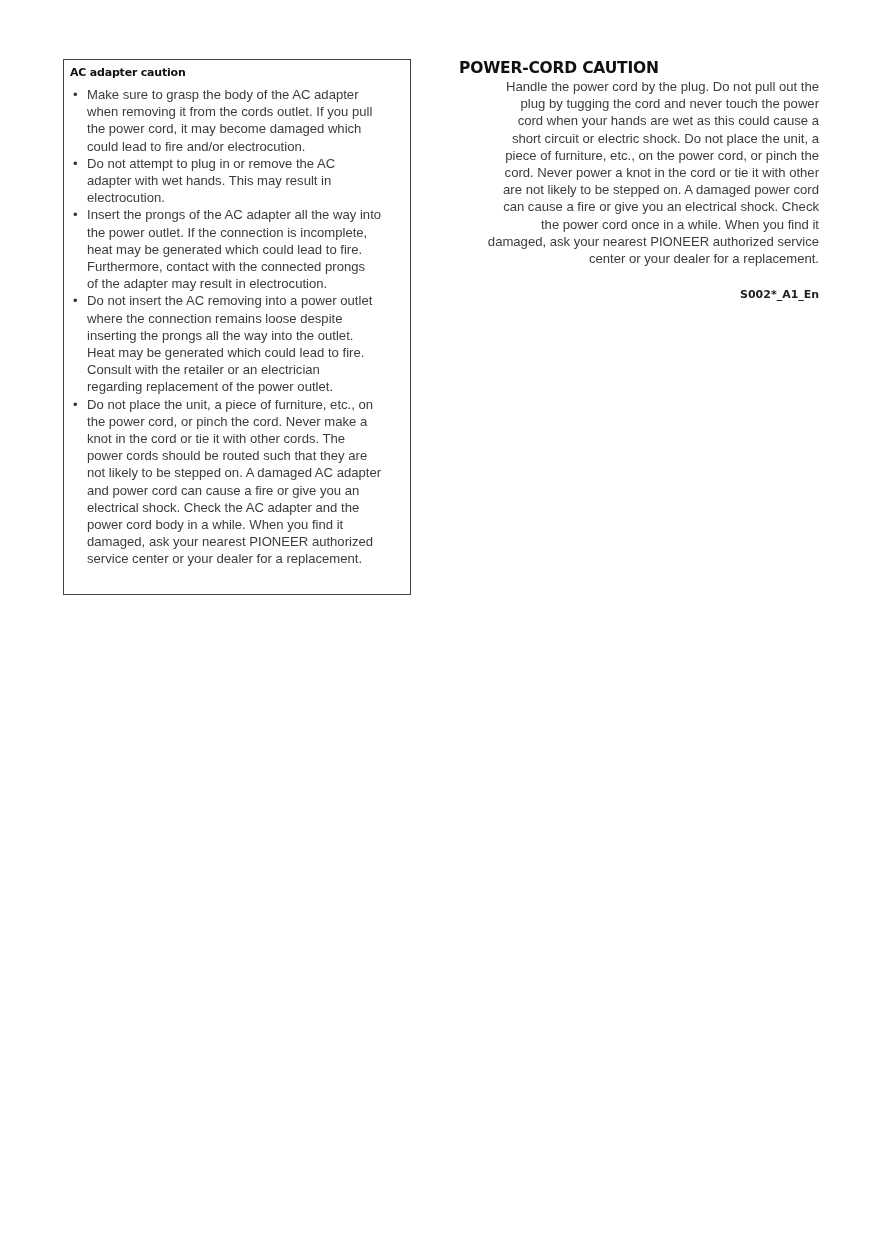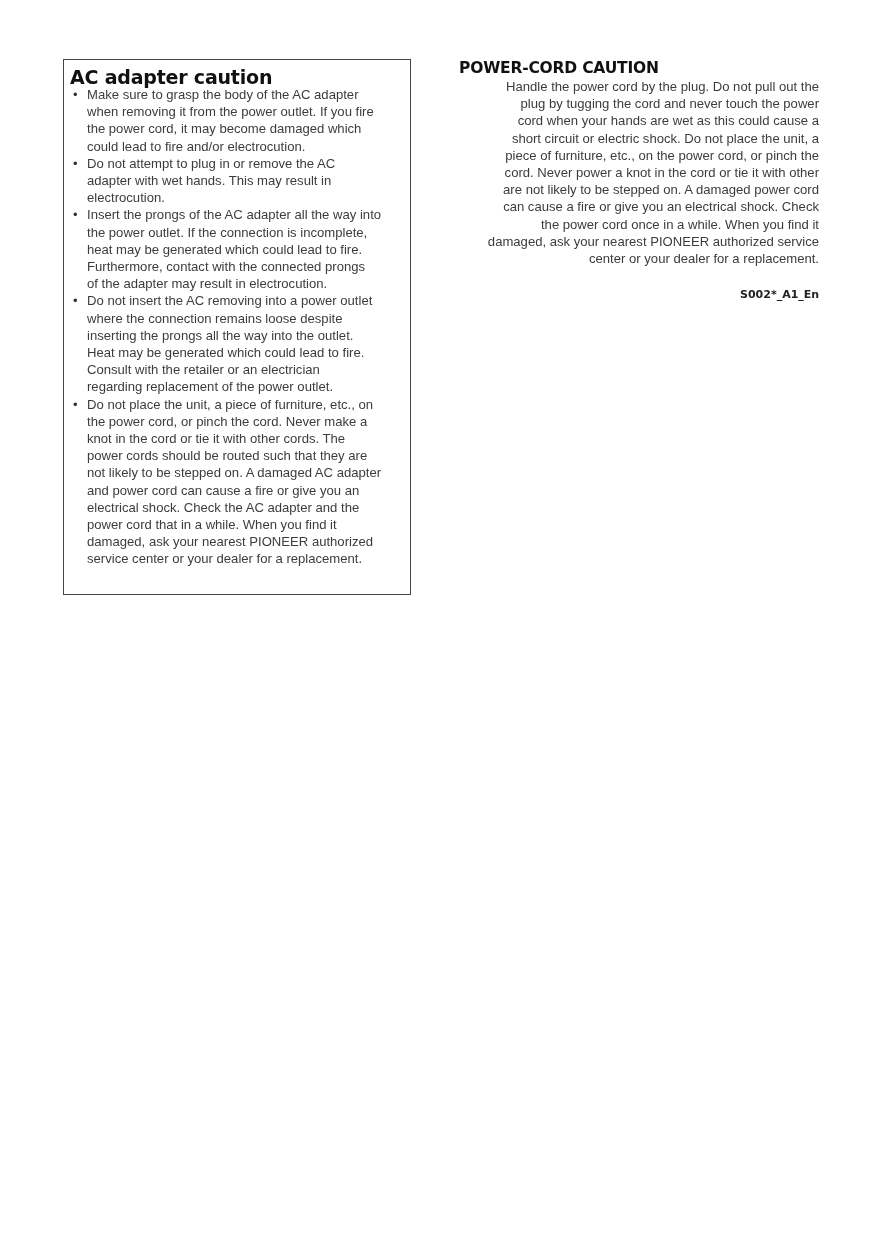--- a/index.html
+++ b/index.html
@@ -1,42 +1,42 @@
 <!DOCTYPE html>
 <html><head>
 <meta charset="utf-8">
 <style>
   html, body { margin: 0; padding: 0; background: #ffffff; }
   body { width: 873px; height: 1240px; position: relative; overflow: hidden;
          font-family: "Liberation Sans", "DejaVu Sans", sans-serif; color: #3a3a3a; }
   .box { position: absolute; left: 63px; top: 59px; width: 348px; height: 536px;
          border: 1px solid #444; box-sizing: border-box; }
   .box-title { position: absolute; left: 6px; top: 6px; font-family: "DejaVu Sans", sans-serif;
-               font-weight: bold; font-size: 19px; color: #111; letter-spacing: -0.2px; }
+               font-weight: bold; font-size: 11px; color: #111; letter-spacing: -0.2px; }
   .bullets { position: absolute; left: 6px; top: 26px; width: 340px; margin: 0; padding: 0; list-style: none; }
   .bullet { position: relative; padding-left: 17px; }
   .bullet .dot { position: absolute; left: 3px; top: 0; font-size: 13px; line-height: 17.2px; color: #333; }
   .line { display: block; font-size: 13.1px; line-height: 17.2px; white-space: nowrap; color: #3c3c3c; }
   .right { position: absolute; left: 459px; top: 59px; width: 360px; }
   .right-title { font-family: "DejaVu Sans", sans-serif; font-weight: bold; font-size: 15.5px; color: #111;
                  line-height: 18px; letter-spacing: -0.2px; }
   .para { margin-top: 1px; text-align: right; }
   .code { position: absolute; left: 740px; top: 288px; width: 72px; text-align: right;
           font-family: "DejaVu Sans", sans-serif; font-weight: bold; font-size: 11px; color: #222; }
 </style>
 </head>
 <body>
 
 <div class="box">
   <div class="box-title">AC adapter caution</div>
   <ul class="bullets">
     <li class="bullet">
       <span class="dot">•</span>
       <span class="line">Make sure to grasp the body of the AC adapter</span>
-      <span class="line">when removing it from the power outlet. If you fire</span>
+      <span class="line">when removing it from the cords outlet. If you pull</span>
       <span class="line">the power cord, it may become damaged which</span>
       <span class="line">could lead to fire and/or electrocution.</span>
     </li>
     <li class="bullet">
       <span class="dot">•</span>
       <span class="line">Do not attempt to plug in or remove the AC</span>
       <span class="line">adapter with wet hands. This may result in</span>
       <span class="line">electrocution.</span>
     </li>
     <li class="bullet">
@@ -58,21 +58,21 @@
     </li>
     <li class="bullet">
       <span class="dot">•</span>
       <span class="line">Do not place the unit, a piece of furniture, etc., on</span>
       <span class="line">the power cord, or pinch the cord. Never make a</span>
       <span class="line">knot in the cord or tie it with other cords. The</span>
       <span class="line">power cords should be routed such that they are</span>
       <span class="line">not likely to be stepped on. A damaged AC adapter</span>
       <span class="line">and power cord can cause a fire or give you an</span>
       <span class="line">electrical shock. Check the AC adapter and the</span>
-      <span class="line">power cord that in a while. When you find it</span>
+      <span class="line">power cord body in a while. When you find it</span>
       <span class="line">damaged, ask your nearest PIONEER authorized</span>
       <span class="line">service center or your dealer for a replacement.</span>
     </li>
   </ul>
 </div>
 
 <div class="right">
   <div class="right-title">POWER-CORD CAUTION</div>
   <div class="para">
     <span class="line">Handle the power cord by the plug. Do not pull out the</span>

